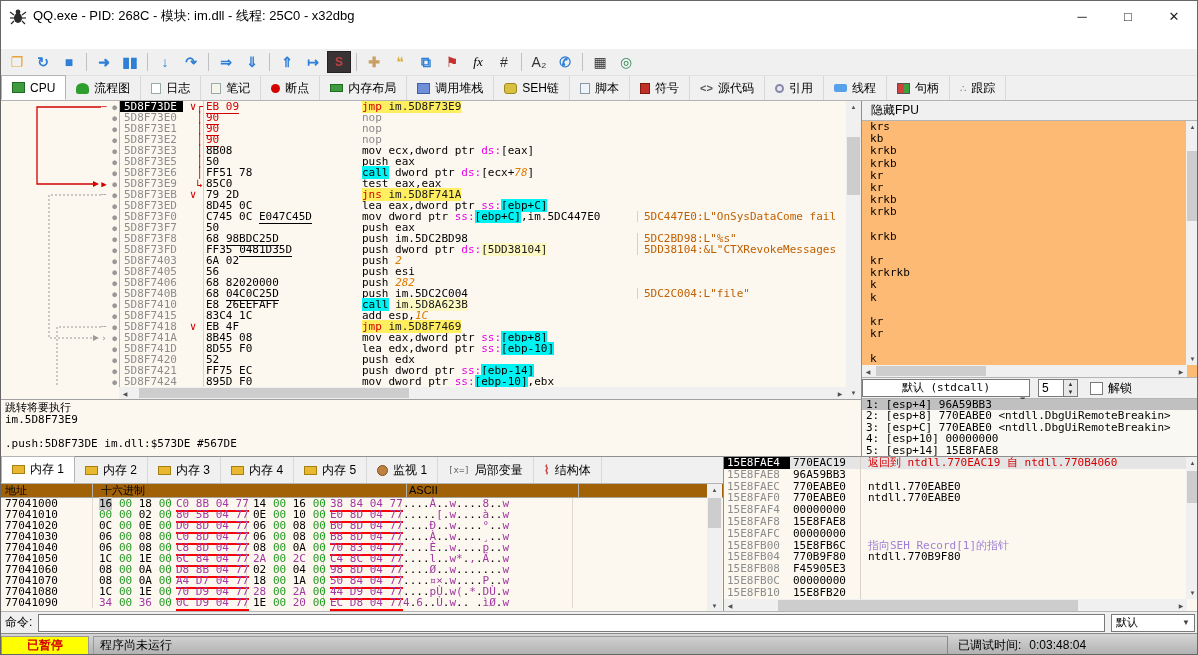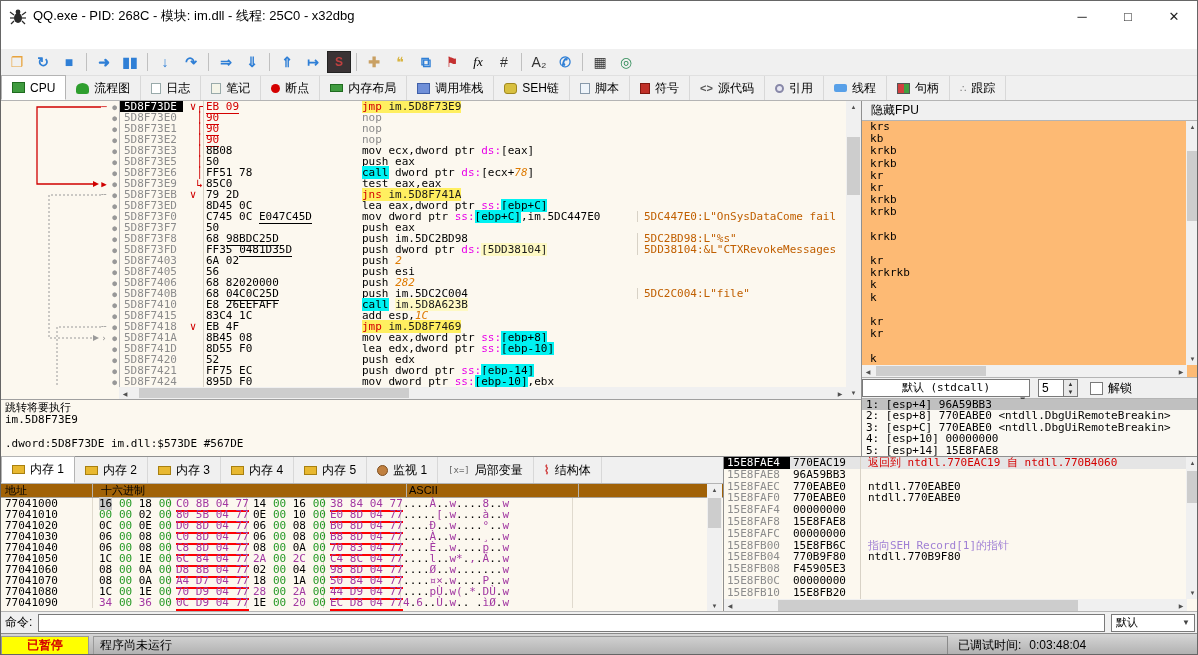--- a/index.html
+++ b/index.html
@@ -279,21 +279,21 @@
         <span class="sb-btn">▼</span>
       </div>
 
       <div class="sb sb-h" style="left:118px;top:286px;width:727px;height:12px;">
         <span class="sb-btn">◀</span>
         <span class="sb-track">
             <span class="sb-thumb" style="left:8px;width:270px;"></span>
           </span>
         <span class="sb-btn">▶</span>
       </div>
-      <div class="infobox"><span>跳转将要执行</span><br><span>im.5D8F73E9</span><br><span></span><br><span>.dword:5D8F73DE im.dll:$573DE #567DE</span></div>
+      <div class="infobox"><span>跳转将要执行</span><br><span>im.5D8F73E9</span><br><span></span><br><span>.push:5D8F73DE im.dll:$573DE #567DE</span></div>
     </div>
 
     <div class="regs">
       <div class="regs-head">隐藏FPU</div>
       <div class="regrows" id="regrows"><div class="regrow"><span class="rg-EAX    ">k</span><span class="rg-007C6000">rs</span></div><div class="regrow"><span class="rg-EBX    ">k</span><span class="rg-00000000">b</span></div><div class="regrow"><span class="rg-ECX    ">k</span><span class="rg-770EABE0">r</span><span class="rg-     ">k</span><span class="rg-&lt;ntdll.DbgUiRemoteBreakin&gt;">b</span></div><div class="regrow"><span class="rg-EDX    ">k</span><span class="rg-770EABE0">r</span><span class="rg-     ">k</span><span class="rg-&lt;ntdll.DbgUiRemoteBreakin&gt;">b</span></div><div class="regrow"><span class="rg-EBP    ">k</span><span class="rg-15E8FB10">r</span></div><div class="regrow"><span class="rg-ESP    ">k</span><span class="rg-15E8FAE4">r</span></div><div class="regrow"><span class="rg-ESI    ">k</span><span class="rg-770EABE0">r</span><span class="rg-     ">k</span><span class="rg-&lt;ntdll.DbgUiRemoteBreakin&gt;">b</span></div><div class="regrow"><span class="rg-EDI    ">k</span><span class="rg-770EABE0">r</span><span class="rg-     ">k</span><span class="rg-&lt;ntdll.DbgUiRemoteBreakin&gt;">b</span></div><div class="regrow"></div><div class="regrow"><span class="rg-EIP    ">k</span><span class="rg-770B4061">r</span><span class="rg-     ">k</span><span class="rg-ntdll.770B4061">b</span></div><div class="regrow"></div><div class="regrow"><span class="rg-EFLAGS    ">k</span><span class="rg-00000246">r</span></div><div class="regrow"><span class="rg-ZF ">k</span><span class="rg-1">r</span><span class="rg-   PF ">k</span><span class="rg-1">r</span><span class="rg-   AF ">k</span><span class="rg-0">b</span></div><div class="regrow"><span class="rg-OF 0   SF 0   DF 0">k</span></div><div class="regrow"><span class="rg-CF 0   TF 0   IF 1">k</span></div><div class="regrow"></div><div class="regrow"><span class="rg-LastError  ">k</span><span class="rg-00000000 (ERROR_SUCCESS)">r</span></div><div class="regrow"><span class="rg-LastStatus ">k</span><span class="rg-00000000 (STATUS_SUCCESS)">r</span></div><div class="regrow"></div><div class="regrow"><span class="rg-GS 002B  FS 0053">k</span></div></div>
       <div class="sb sb-v" style="right:0;top:20px;width:13px;height:244px;">
         <span class="sb-btn">▲</span>
         <span class="sb-track">
             <span class="sb-thumb" style="top:18px;height:70px;"></span>
           </span>

